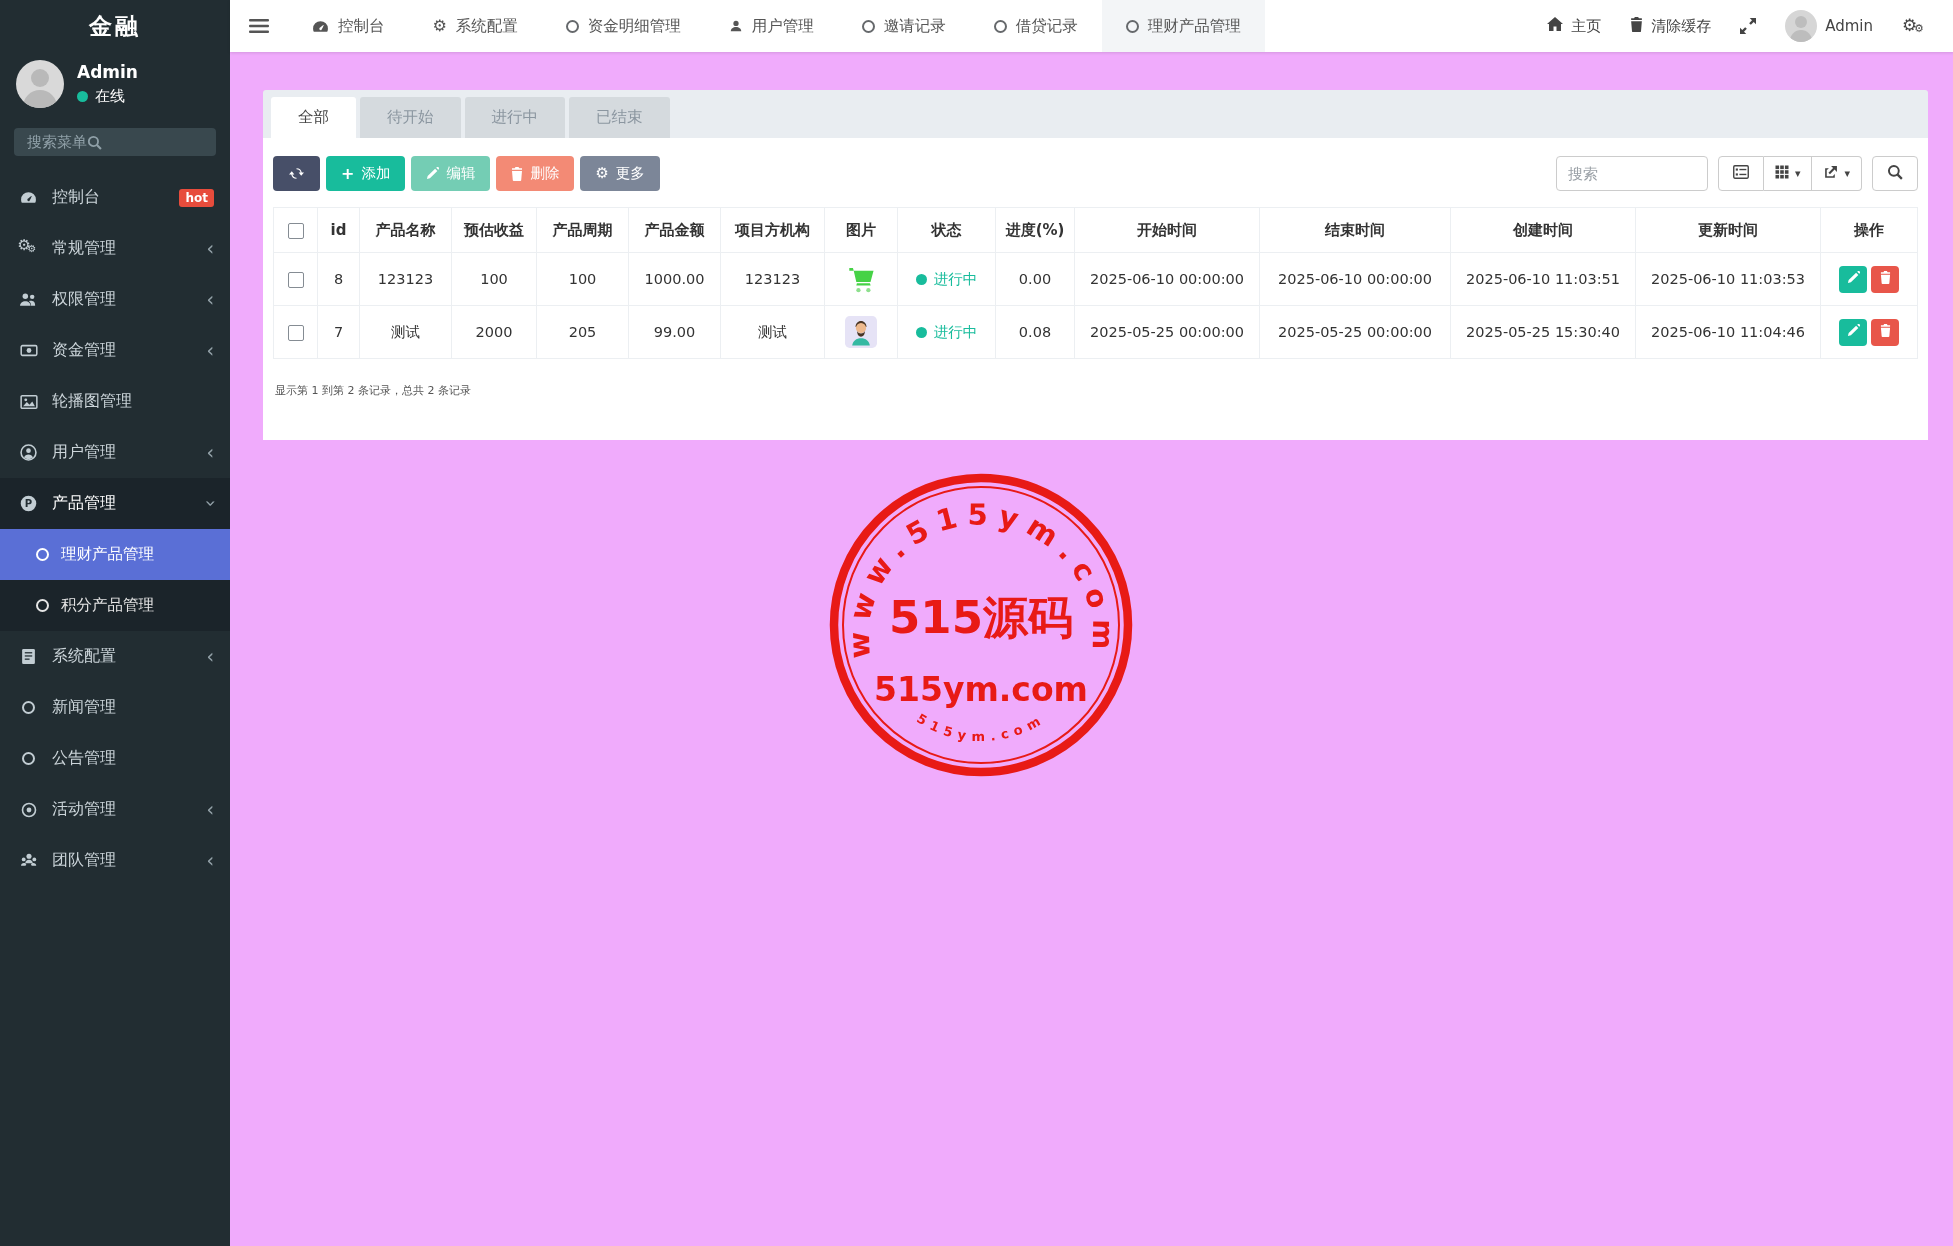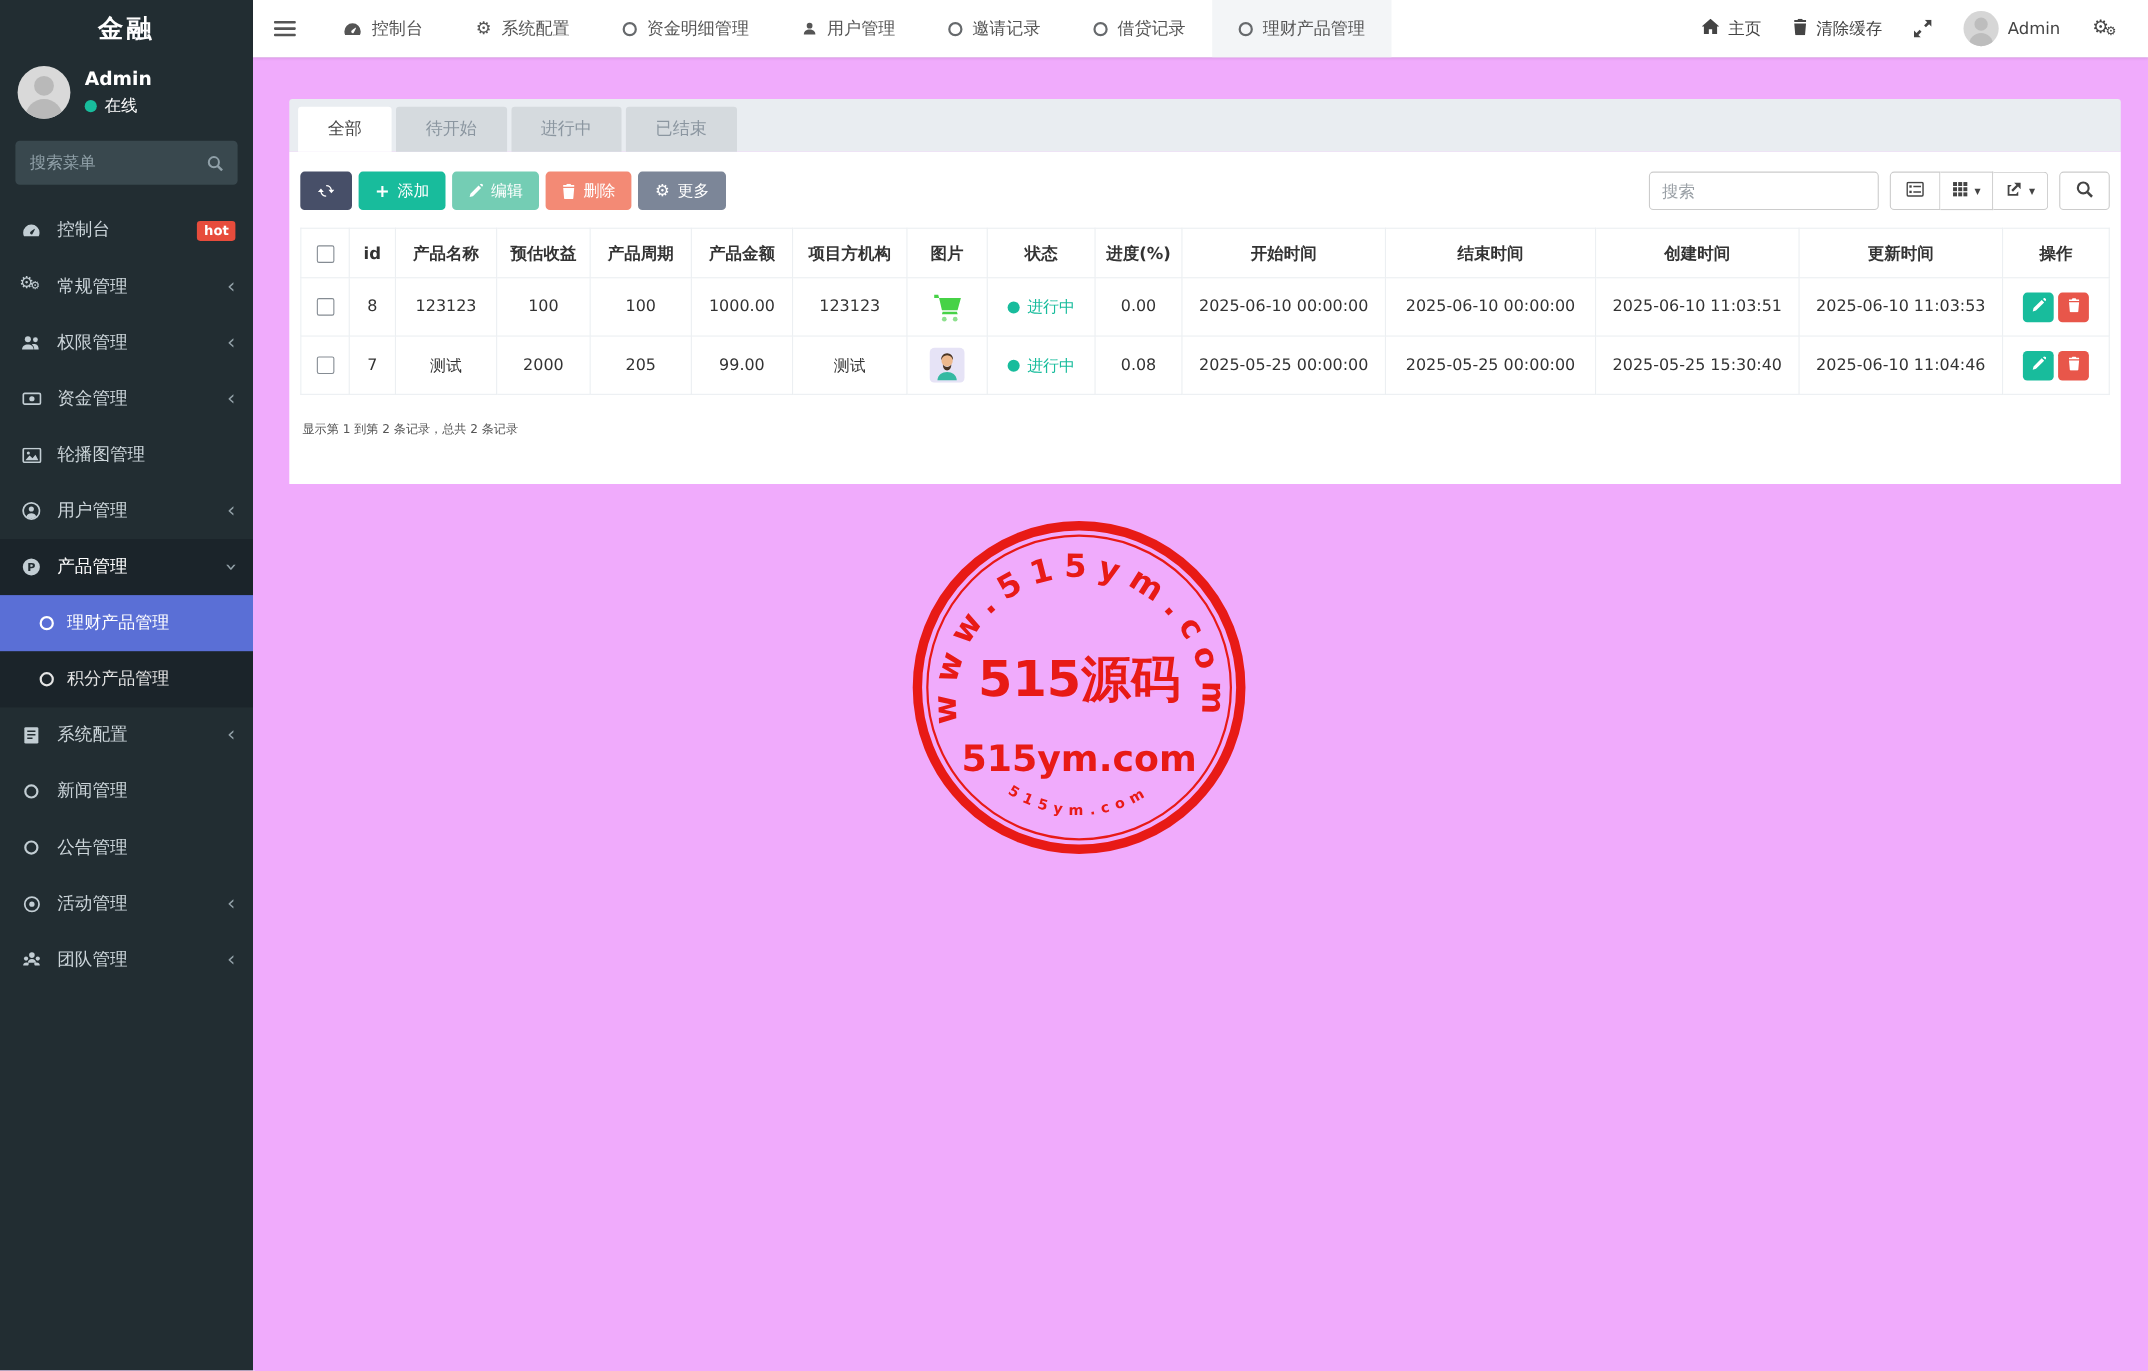--- a/index.html
+++ b/index.html
@@ -14,22 +14,22 @@
            color:#fff; font-size:23px; font-weight:bold; letter-spacing:3px; }
   .user-panel { display:flex; align-items:center; gap:13px; padding:8px 14px 14px 16px; }
   .avatar { width:48px; height:48px; border-radius:50%; background:#d9d9d9; position:relative; overflow:hidden; flex:0 0 48px;}
   .avatar::before { content:""; position:absolute; width:18px; height:18px; border-radius:50%;
                     background:#b9b9b9; left:15px; top:9px; }
   .avatar::after { content:""; position:absolute; width:34px; height:22px; border-radius:17px 17px 0 0;
                    background:#b9b9b9; left:7px; top:30px; }
   .user-name { color:#fff; font-weight:bold; font-size:17px; }
   .user-status { display:flex; align-items:center; gap:7px; color:#fff; font-size:15px; margin-top:5px; }
   .dot { width:11px; height:11px; border-radius:50%; background:#18bc9c; display:inline-block; }
-  .menu-search { margin:6px 14px 16px; background:#39484e; border-radius:4px; height:40px;
-                 display:flex; align-items:center; justify-content:space-between; padding:0 13px;
+  .menu-search { margin:6px 14px 16px; background:#39484e; border-radius:4px; height:28px;
+                 display:flex; align-items:center; padding:0 13px;
                  color:#90a0a8; font-size:15px; cursor:pointer; }
   .menu-search svg { display:block; }
   .menu-item { height:51px; display:flex; align-items:center; padding:0 16px;
                font-size:16px; color:#ccd5da; cursor:pointer; }
   .mi-icon { width:25px; margin-right:11px; display:flex; justify-content:center; align-items:center;
              color:#c2cdd3; font-size:17px; line-height:1; }
   .badge-hot { background:#e74c3c; color:#fff; font-size:12px; font-weight:bold;
                padding:2px 6px; border-radius:3px; margin-left:auto; }
   .chev { margin-left:auto; color:#93a1a8; font-size:19px; line-height:1; display:inline-block; }
   .chev.down { transform:rotate(-90deg); }
@@ -81,21 +81,21 @@
          cursor:pointer; font-family:inherit; }
   .btn svg { display:block; }
   .btn-refresh { background:#474f68; width:47px; justify-content:center; padding:0; }
   .btn-add { background:#18bc9c; }
   .btn-edit { background:#74cdb4; }
   .btn-del  { background:#f38a75; }
   .btn-more { background:#7c8698; }
   .plus-glyph { font-size:16px; font-weight:bold; line-height:1; }
   .gear-white { font-size:15px; line-height:1; }
   .toolbar-right { margin-left:auto; display:flex; align-items:center; }
-  .search-input { width:209px; height:35px; border:1px solid #ccc; border-radius:4px; padding:0 11px;
+  .search-input { width:152px; height:35px; border:1px solid #ccc; border-radius:4px; padding:0 11px;
                   font-size:15px; color:#333; font-family:inherit; background:#fff; }
   .search-input::placeholder { color:#9aa0a6; }
   .btn-group { display:flex; margin-left:10px; }
   .tool-btn { height:35px; min-width:46px; padding:0 11px; background:#fff; border:1px solid #ccc;
               display:flex; align-items:center; justify-content:center; gap:6px; color:#444; cursor:pointer; }
   .btn-group .tool-btn + .tool-btn { border-left:none; }
   .btn-group .tool-btn:first-child { border-radius:4px 0 0 4px; }
   .btn-group .tool-btn:last-child  { border-radius:0 4px 4px 0; }
   .tool-search { margin-left:10px; border-radius:4px; }
   .caret { font-size:11px; color:#444; }

